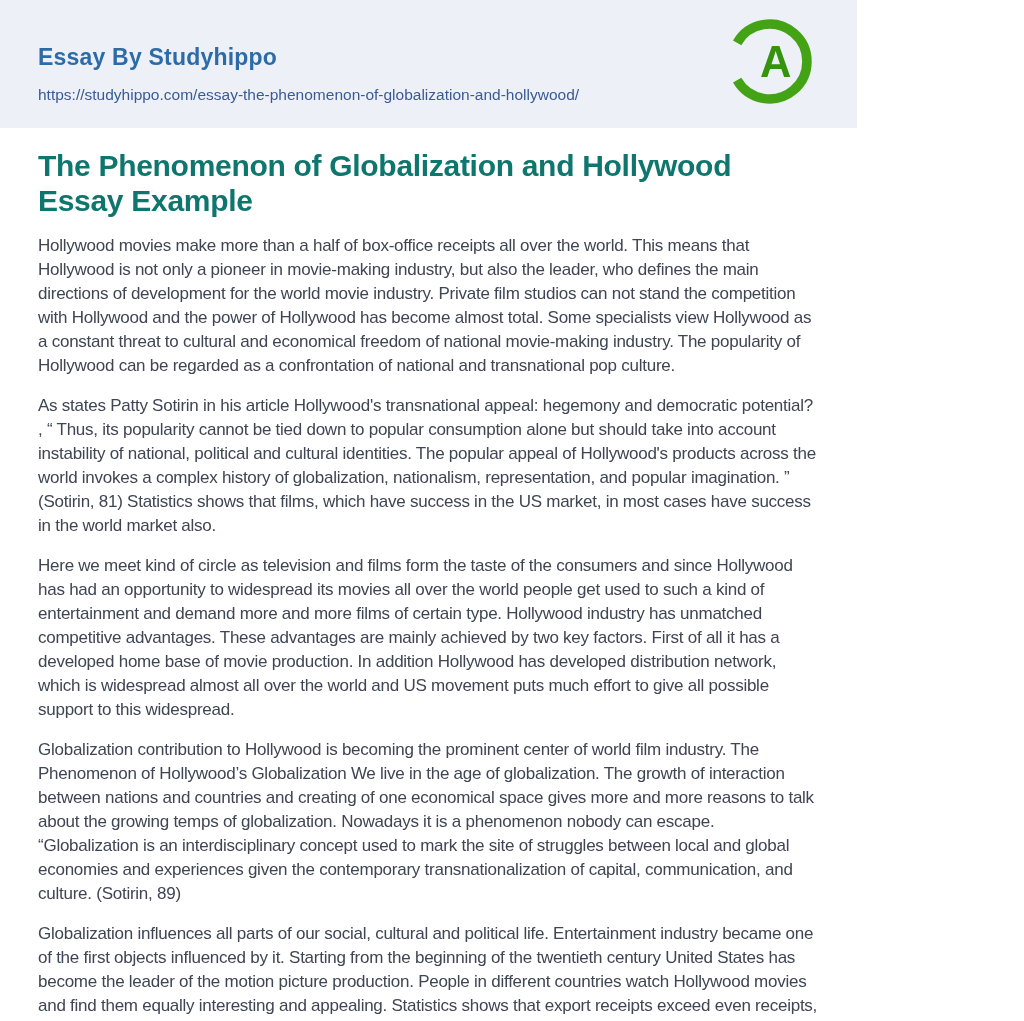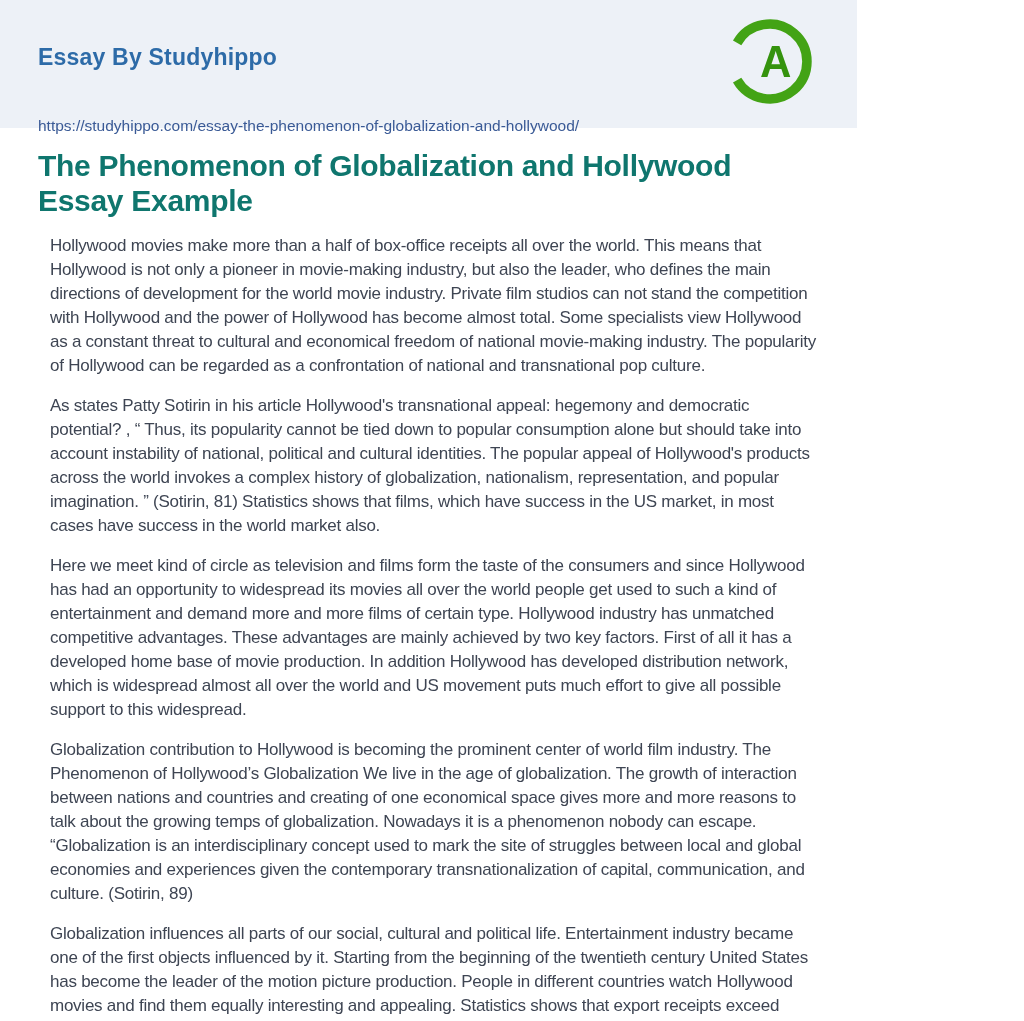--- a/index.html
+++ b/index.html
@@ -34,42 +34,41 @@
     color: #2d6ba8;
   }
   .header-url {
     position: absolute;
     left: 38px;
     top: 86px;
     font-size: 15.5px;
     font-weight: 400;
     color: #3a5a96;
     text-decoration: none;
-    margin-top: 31px;
   }
   .logo {
     position: absolute;
     top: 18px;
     right: 44px;
     width: 87px;
     height: 87px;
   }
   .main {
     padding: 0 38px;
   }
   .article-title {
     margin: 20px 0 16px 0;
     font-size: 30px;
     line-height: 35px;
     font-weight: 700;
     letter-spacing: -0.3px;
     color: #0f766e;
   }
   .article-body p {
-    margin: 0 0 16px 12px;
+    margin: 0 0 16px 0;
     font-size: 17px;
     line-height: 24px;
     letter-spacing: -0.25px;
     color: #3e4553;
   }
 </style>
 </head>
 <body>
 
 <div class="page">

